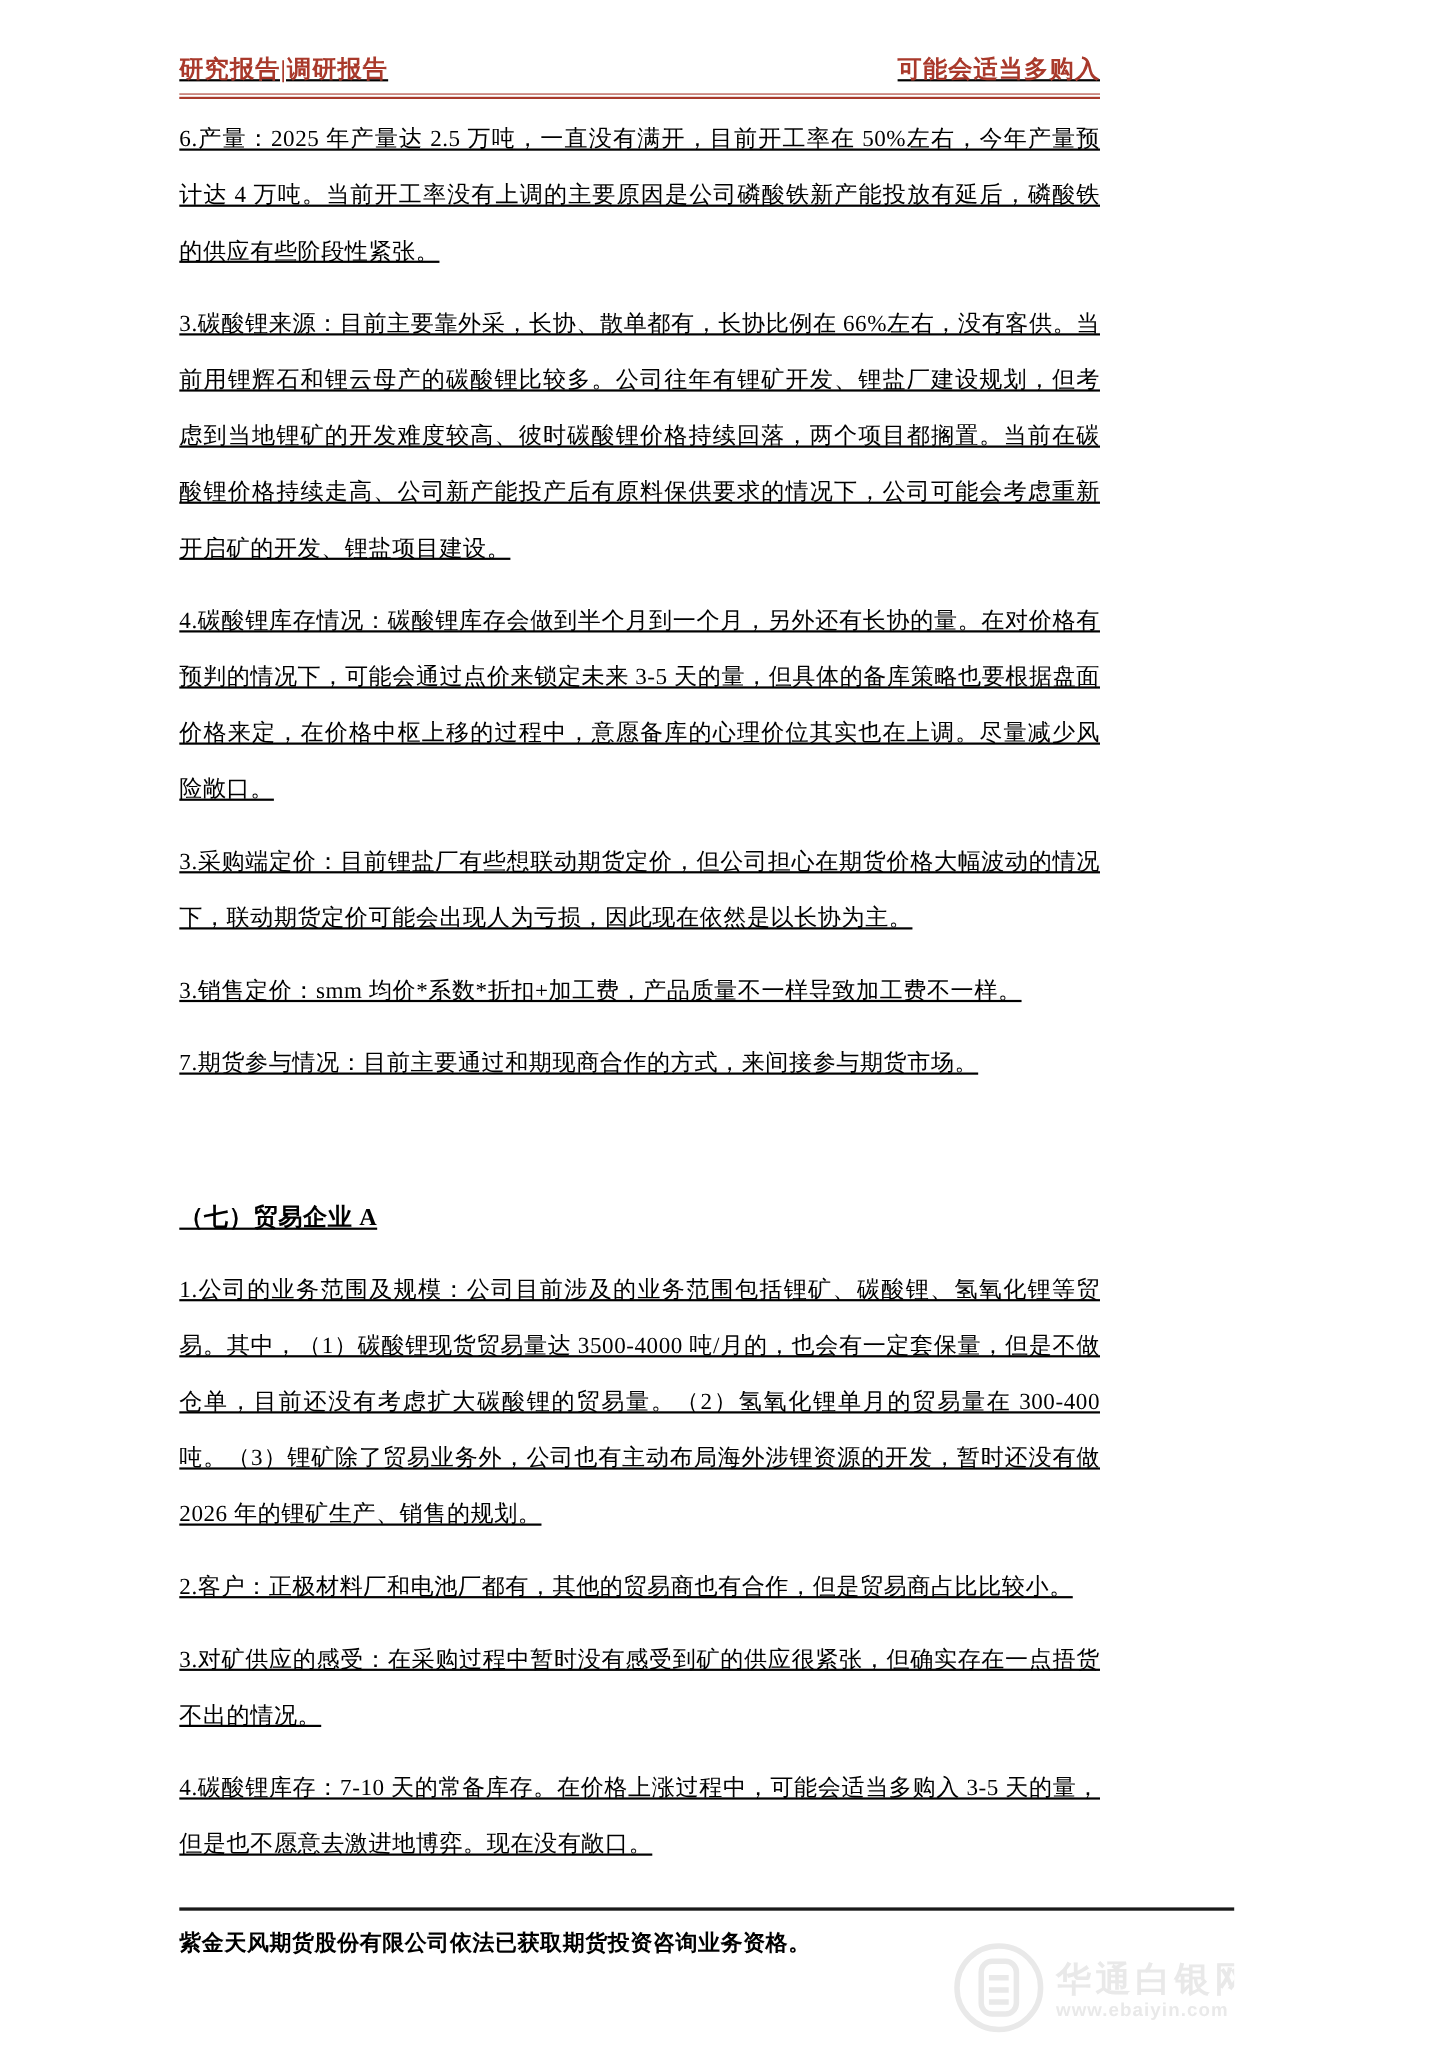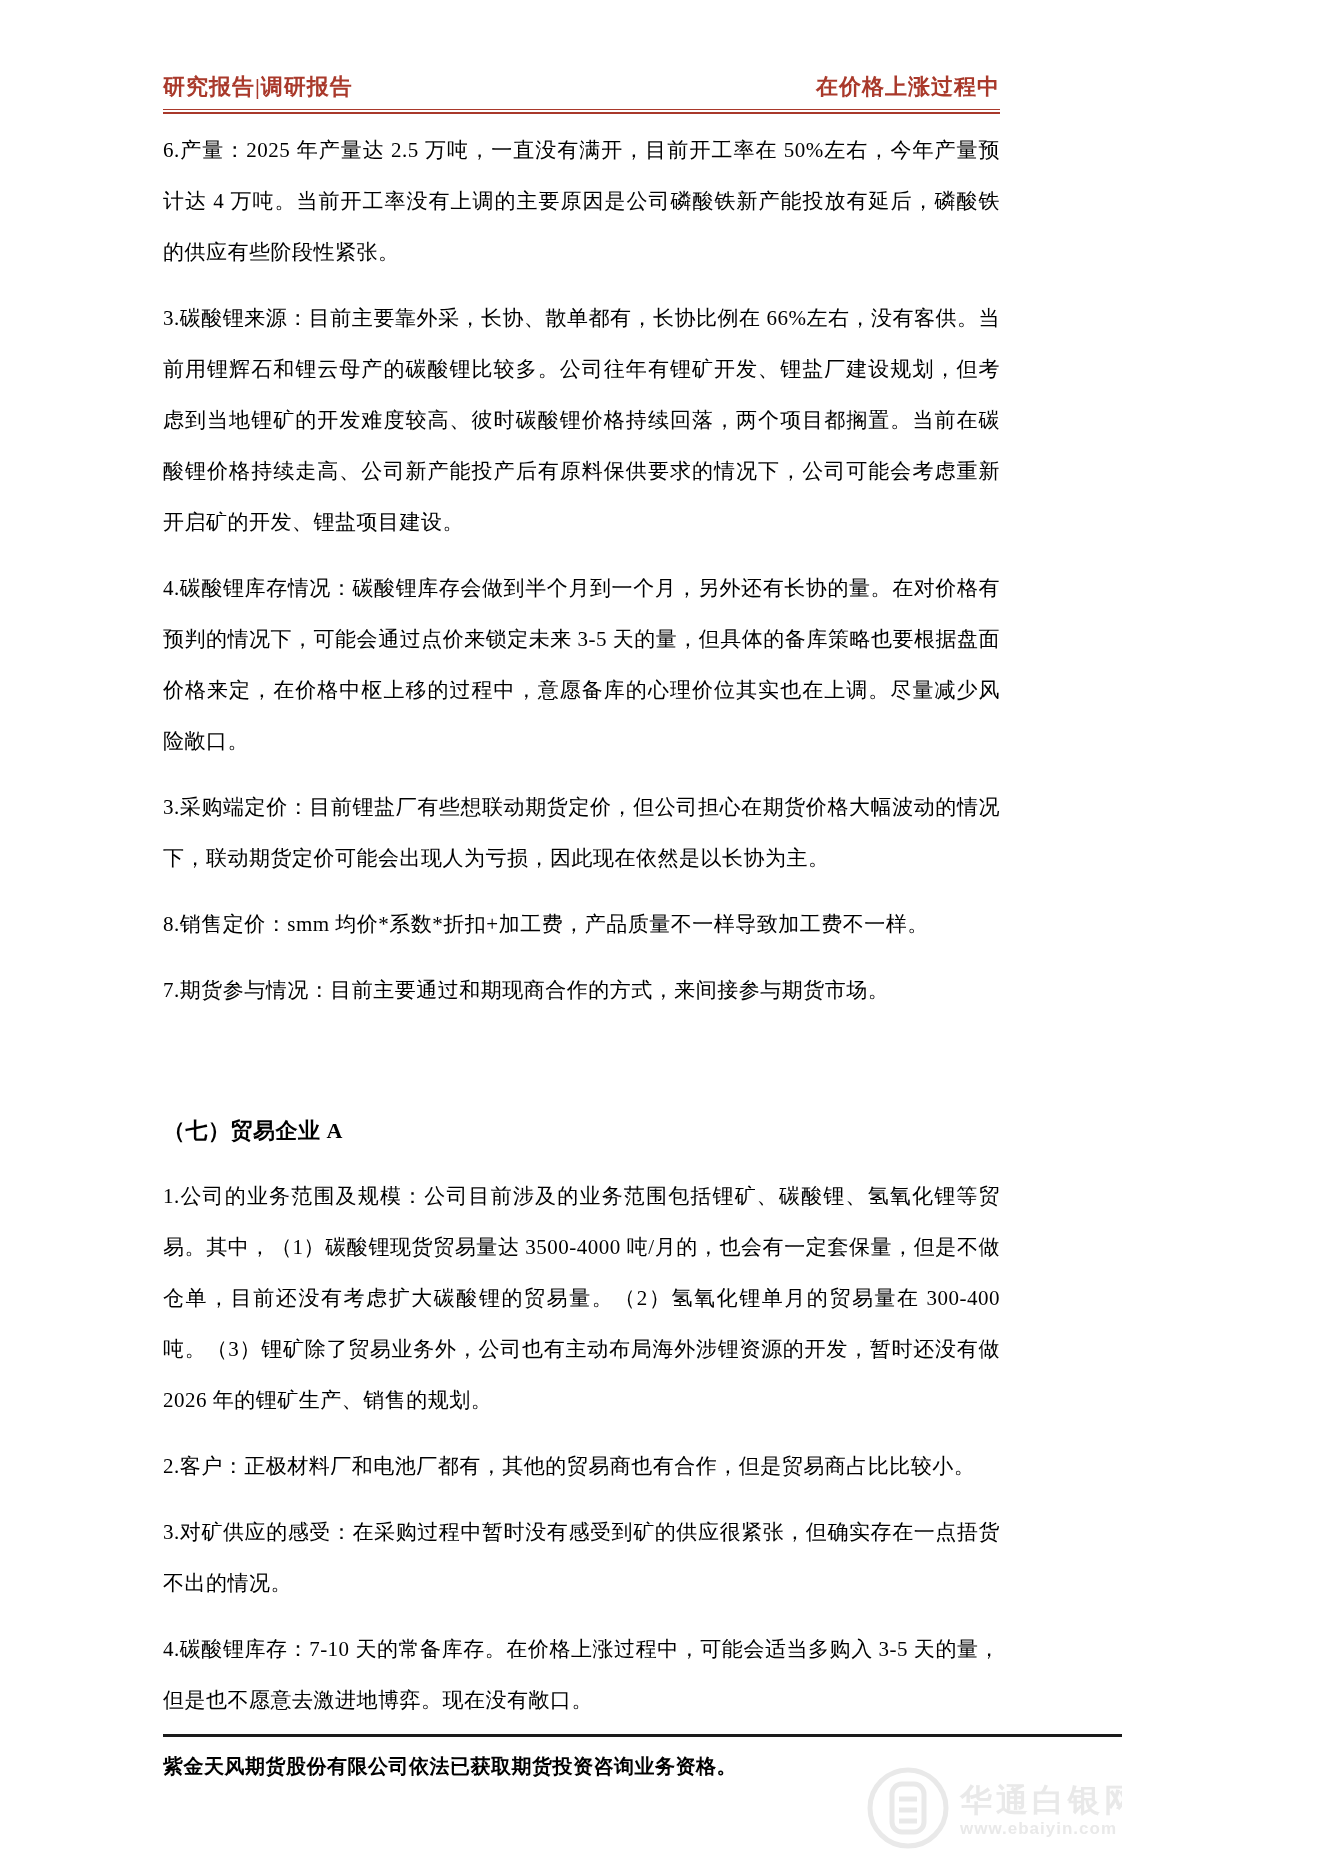--- a/index.html
+++ b/index.html
@@ -2,24 +2,25 @@
 <html lang="zh"><head>
 <meta charset="utf-8">
 <style>
   html, body { margin: 0; padding: 0; background: #ffffff; }
   .page {
     position: relative;
     width: 1122px;
     height: 1862px;
     background: #ffffff;
     box-sizing: border-box;
-    padding: 72px 122px 0 163px;
+    padding: 48px 122px 0 163px;
     font-family: "Liberation Serif", "DejaVu Serif", serif;
     color: #000000;
     overflow: hidden;
+    text-decoration: underline;
   }
   
   .header {
     display: flex;
     justify-content: space-between;
     align-items: flex-end;
     color: #a9392b;
     font-size: 22px;
     font-weight: bold;
     letter-spacing: 1px;
@@ -100,30 +101,30 @@
     font-family: "Liberation Sans", sans-serif;
   }
 </style>
 </head>
 <body>
 
 <div class="page">
 
   <div class="header">
     <span>研究报告|调研报告</span>
-    <span>在价格上涨过程中</span>
+    <span>可能会适当多购入</span>
   </div>
   <div class="header-rule"></div>
 
   <div class="content">
     <p>6.产量：2025 年产量达 2.5 万吨，一直没有满开，目前开工率在 50%左右，今年产量预计达 4 万吨。当前开工率没有上调的主要原因是公司磷酸铁新产能投放有延后，磷酸铁的供应有些阶段性紧张。</p>
     <p>3.碳酸锂来源：目前主要靠外采，长协、散单都有，长协比例在 66%左右，没有客供。当前用锂辉石和锂云母产的碳酸锂比较多。公司往年有锂矿开发、锂盐厂建设规划，但考虑到当地锂矿的开发难度较高、彼时碳酸锂价格持续回落，两个项目都搁置。当前在碳酸锂价格持续走高、公司新产能投产后有原料保供要求的情况下，公司可能会考虑重新开启矿的开发、锂盐项目建设。</p>
     <p>4.碳酸锂库存情况：碳酸锂库存会做到半个月到一个月，另外还有长协的量。在对价格有预判的情况下，可能会通过点价来锁定未来 3-5 天的量，但具体的备库策略也要根据盘面价格来定，在价格中枢上移的过程中，意愿备库的心理价位其实也在上调。尽量减少风险敞口。</p>
     <p>3.采购端定价：目前锂盐厂有些想联动期货定价，但公司担心在期货价格大幅波动的情况下，联动期货定价可能会出现人为亏损，因此现在依然是以长协为主。</p>
-    <p>8.销售定价：smm 均价*系数*折扣+加工费，产品质量不一样导致加工费不一样。</p>
+    <p>3.销售定价：smm 均价*系数*折扣+加工费，产品质量不一样导致加工费不一样。</p>
     <p>7.期货参与情况：目前主要通过和期现商合作的方式，来间接参与期货市场。</p>
 
     <h2 class="section-heading">（七）贸易企业 A</h2>
 
     <p>1.公司的业务范围及规模：公司目前涉及的业务范围包括锂矿、碳酸锂、氢氧化锂等贸易。其中，（1）碳酸锂现货贸易量达 3500-4000 吨/月的，也会有一定套保量，但是不做仓单，目前还没有考虑扩大碳酸锂的贸易量。（2）氢氧化锂单月的贸易量在 300-400 吨。（3）锂矿除了贸易业务外，公司也有主动布局海外涉锂资源的开发，暂时还没有做 2026 年的锂矿生产、销售的规划。</p>
     <p>2.客户：正极材料厂和电池厂都有，其他的贸易商也有合作，但是贸易商占比比较小。</p>
     <p>3.对矿供应的感受：在采购过程中暂时没有感受到矿的供应很紧张，但确实存在一点捂货不出的情况。</p>
     <p>4.碳酸锂库存：7-10 天的常备库存。在价格上涨过程中，可能会适当多购入 3-5 天的量，但是也不愿意去激进地博弈。现在没有敞口。</p>
   </div>
 

